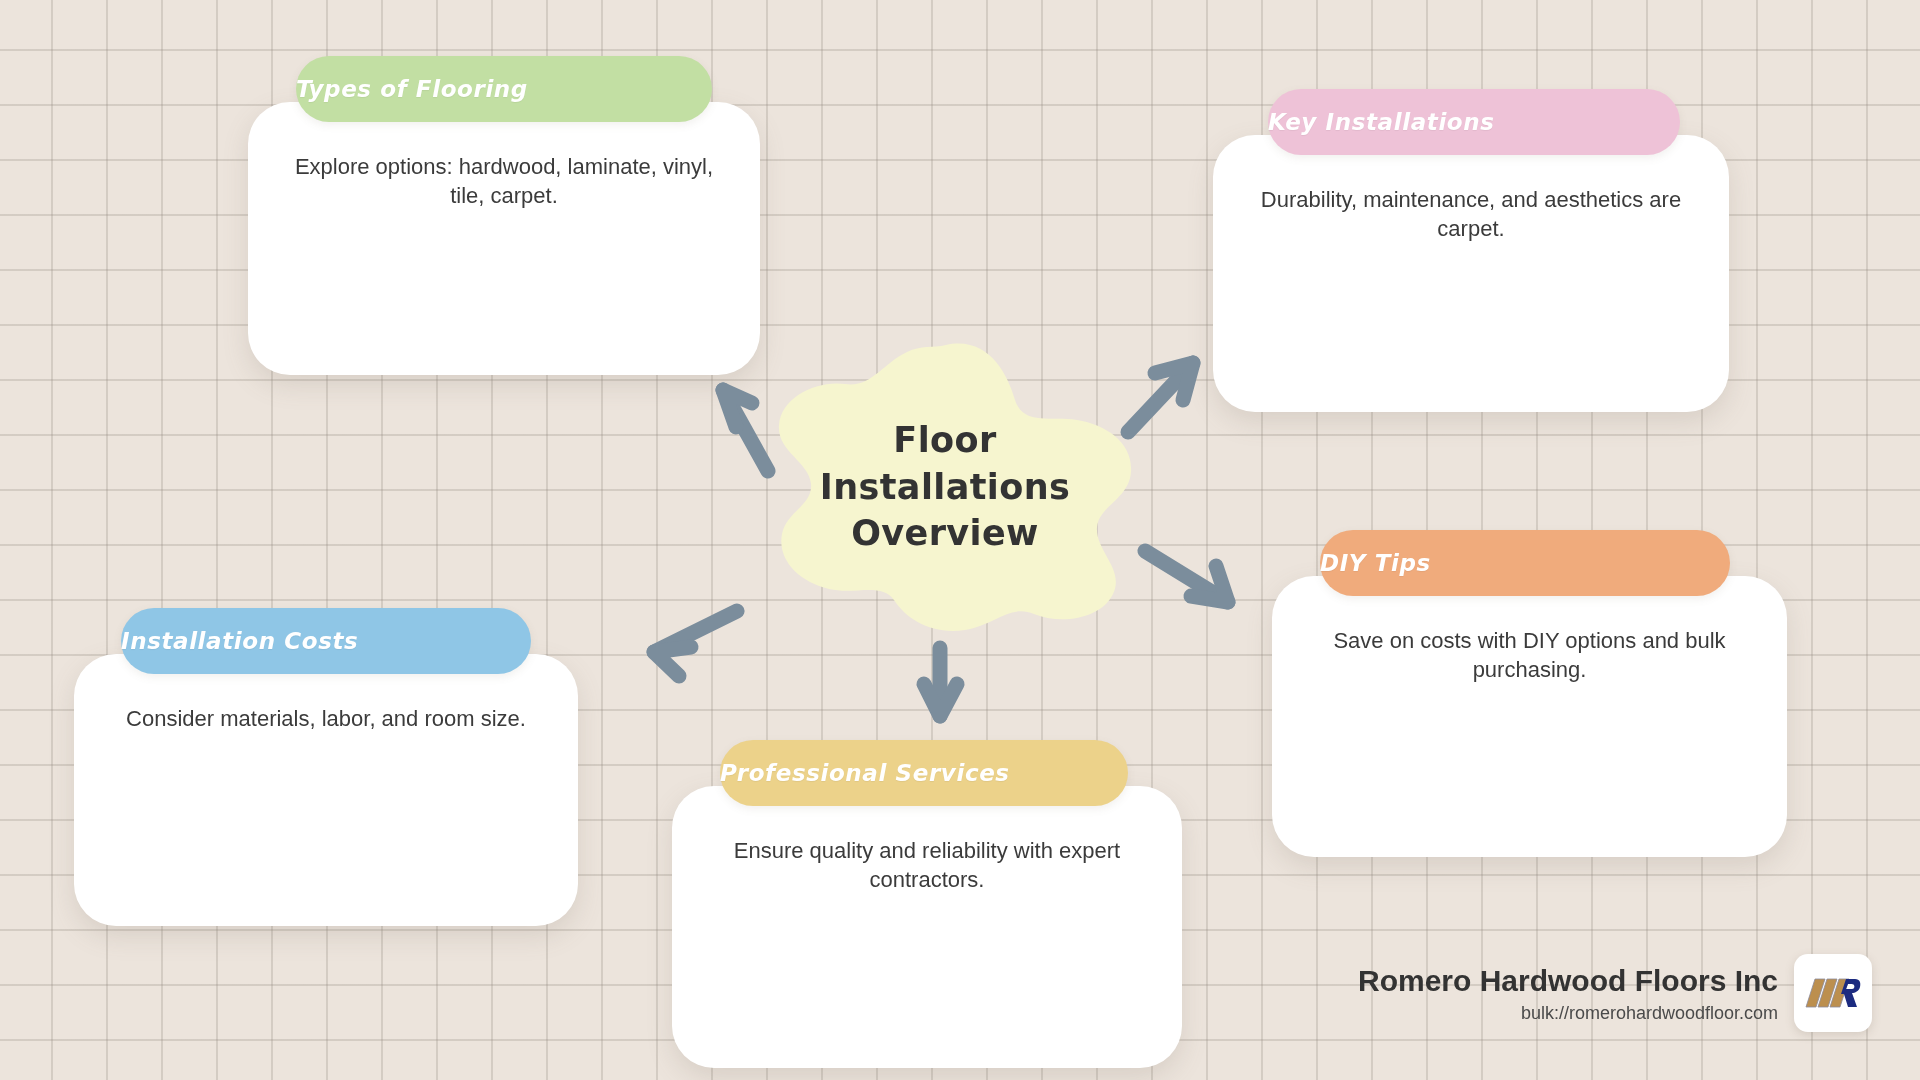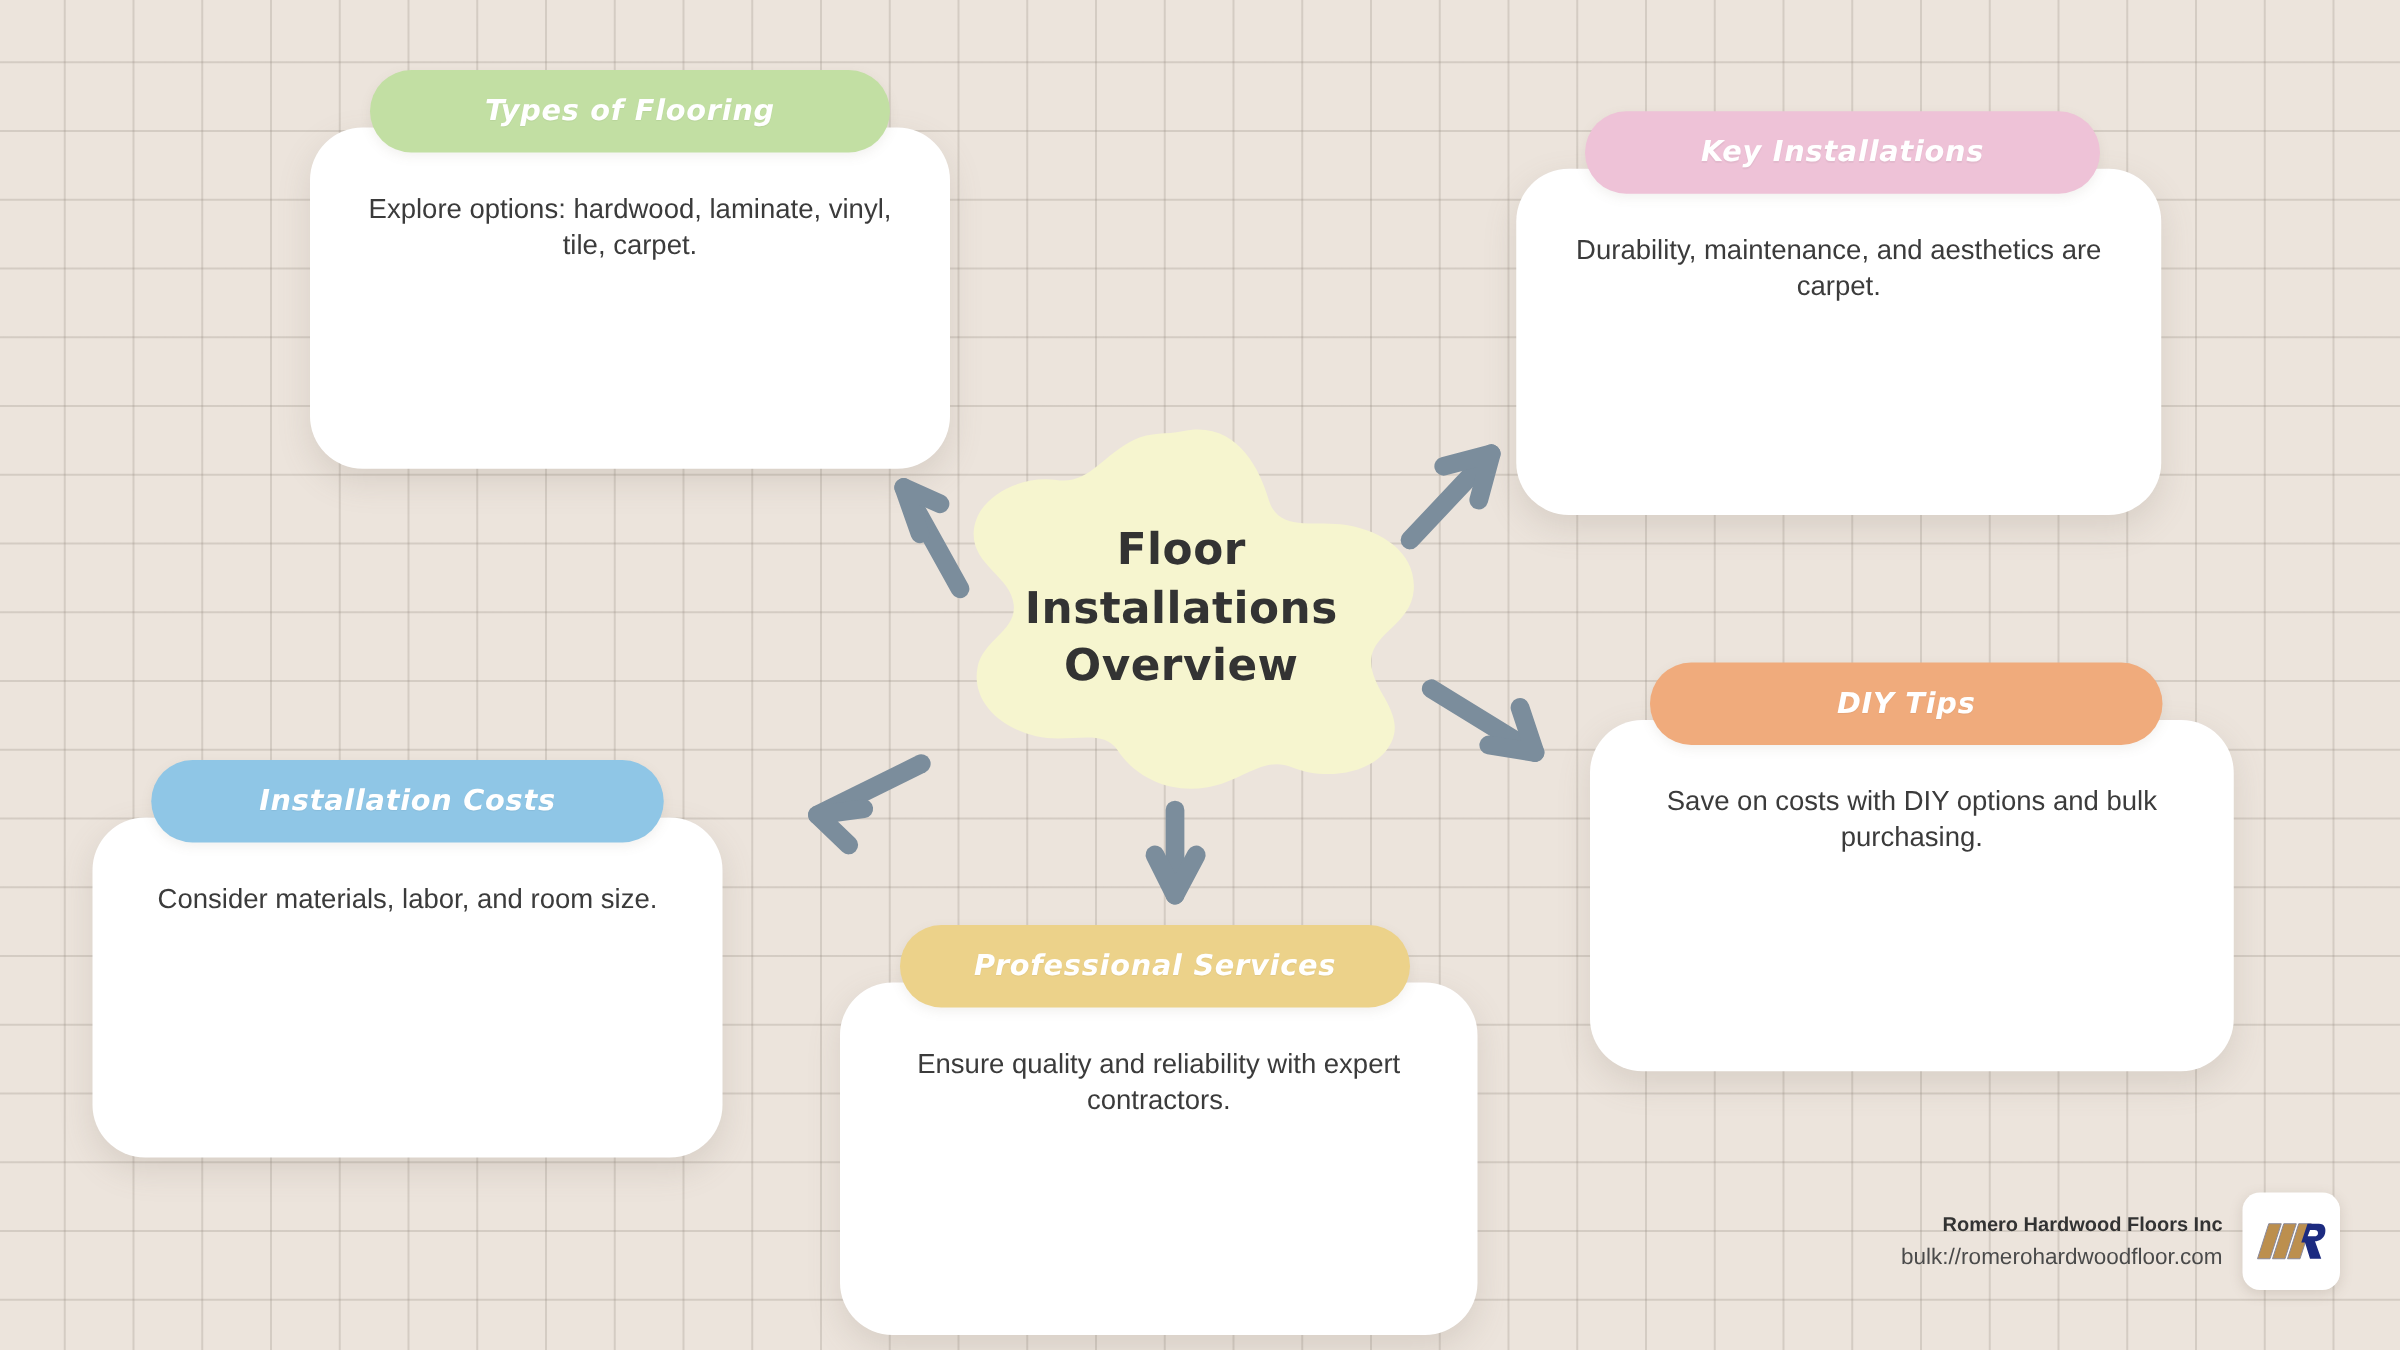--- a/index.html
+++ b/index.html
@@ -35,21 +35,21 @@
     border-radius: 42px;
     box-shadow: 0 10px 26px rgba(120,105,92,0.17);
   }
   .card-header {
     position: absolute;
     top: 0;
     border-radius: 999px;
     height: 66px;
     display: flex;
     align-items: center;
-    justify-content: center;
+    justify-content: flex-start;
     z-index: 3;
     box-shadow: 0 3px 9px rgba(120,105,92,0.10);
   }
   .card-header span {
     color: #ffffff;
     font-family: "DejaVu Sans", sans-serif;
     font-weight: bold;
     font-style: italic;
     font-size: 23px;
     letter-spacing: 0.6px;
@@ -138,21 +138,21 @@
     bottom: 48px;
     display: flex;
     align-items: center;
     gap: 16px;
     z-index: 8;
   }
   #brand-texts { text-align: right; }
   #brand-name {
     color: #333333;
     font-weight: bold;
-    font-size: 16px;
+    font-size: 30px;
     line-height: 1.25;
     font-family: "Liberation Sans", sans-serif;
   }
   #brand-url {
     color: #4a4a4a;
     font-size: 18px;
     margin-top: 4px;
     font-family: "Liberation Sans", sans-serif;
   }
   #brand-logo {

